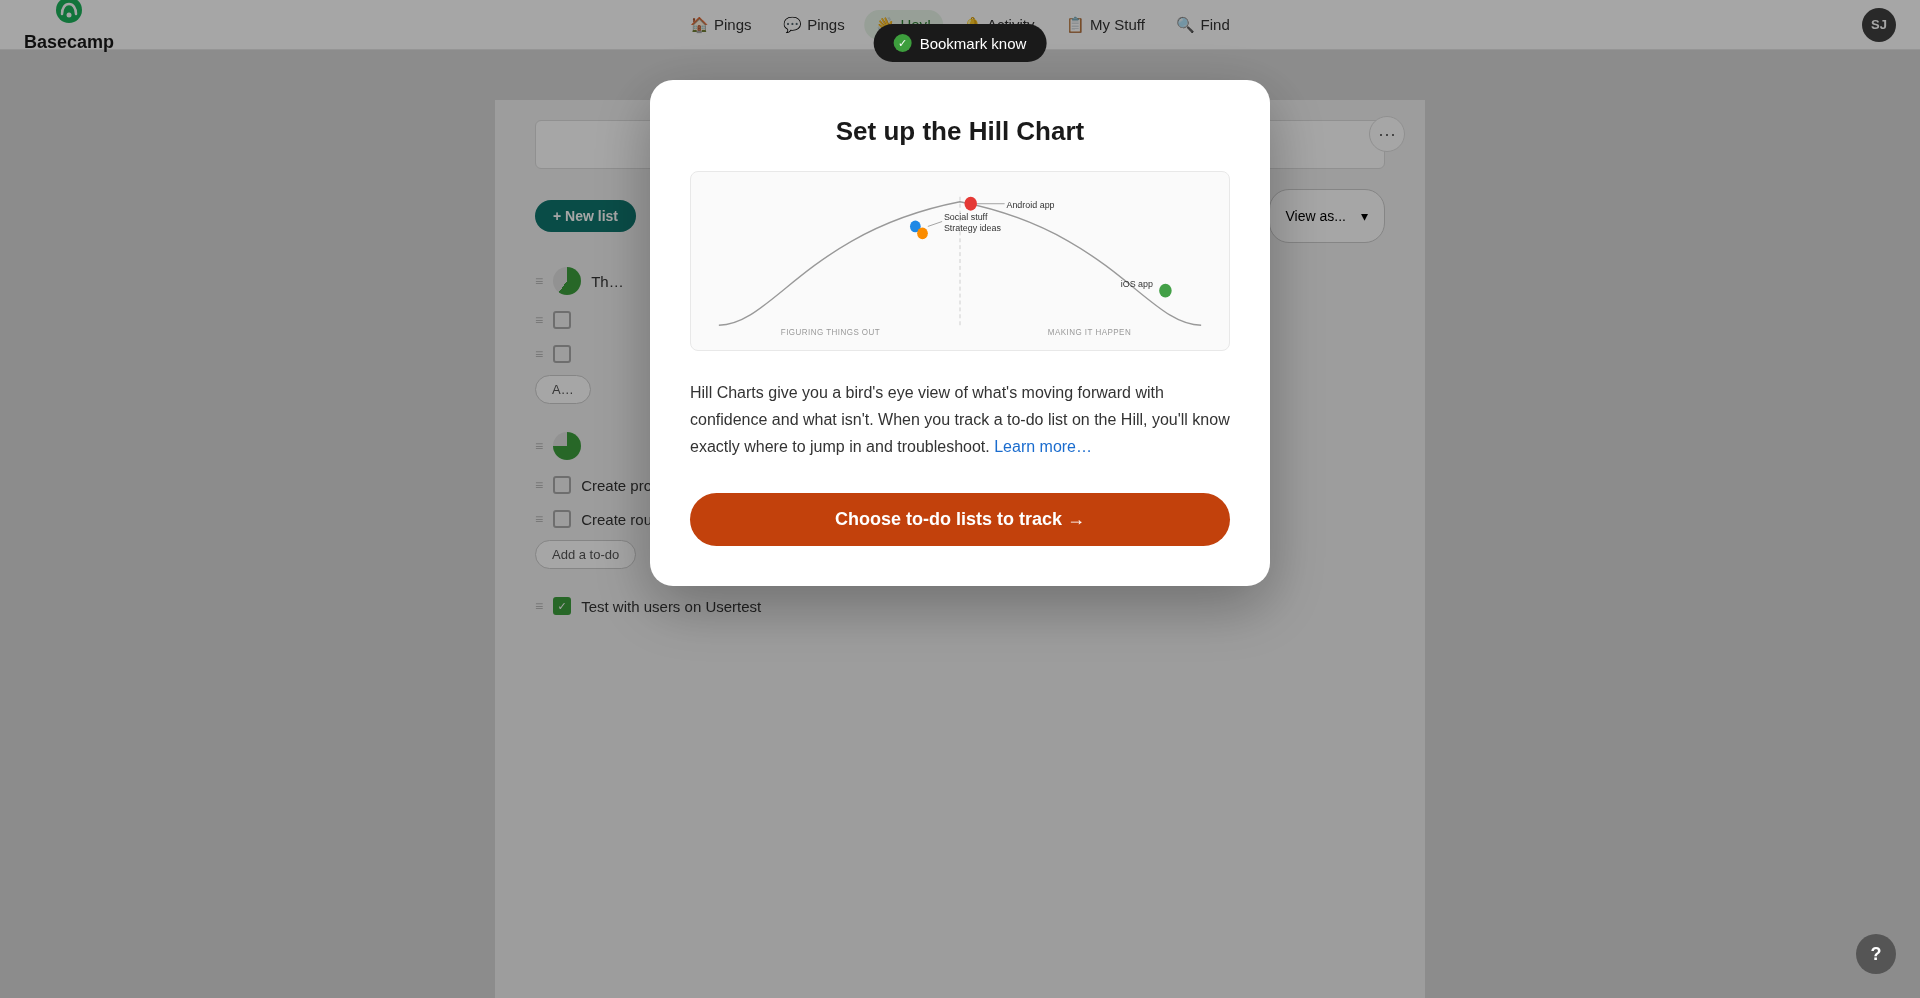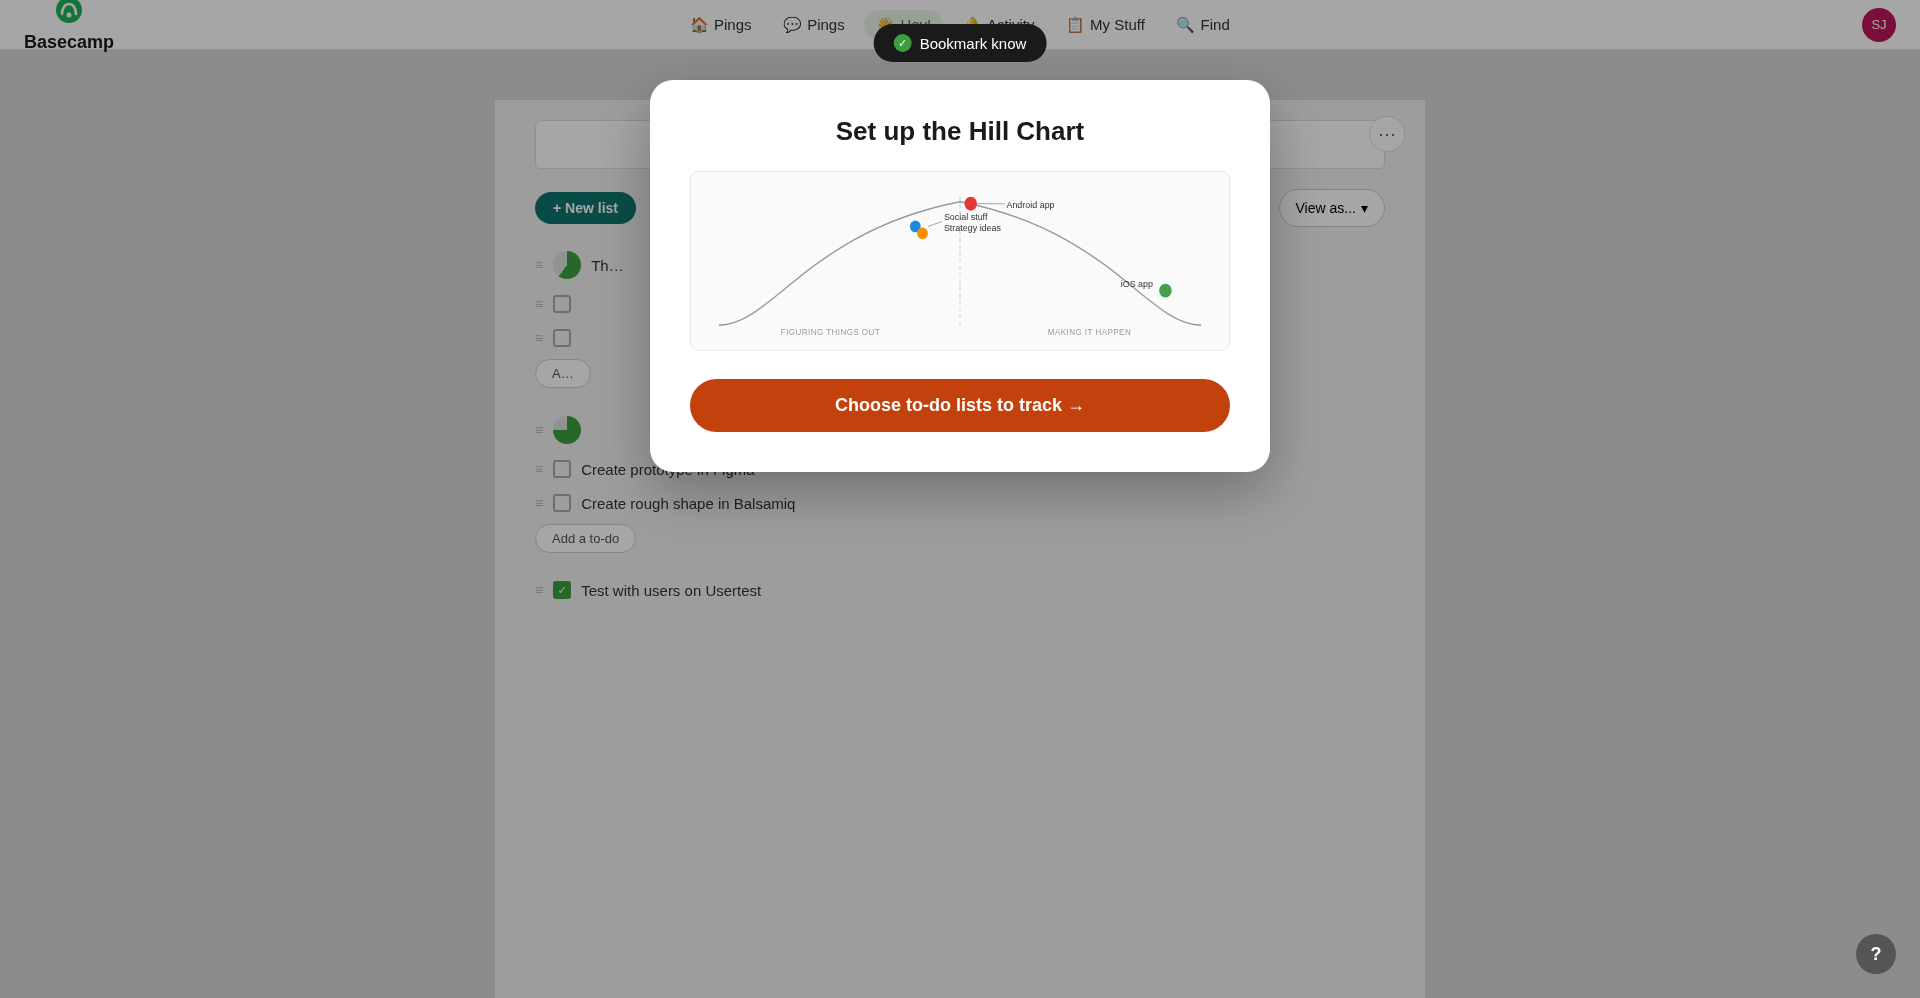--- a/index.html
+++ b/index.html
@@ -65,27 +65,27 @@
     .nav-item.hey { background: #e8f4e8; color: #2e7d32; }
     .nav-right {
       display: flex;
       align-items: center;
       gap: 16px;
     }
     .avatar {
       width: 34px;
       height: 34px;
       border-radius: 50%;
-      background: #be185d;
+      background: #404040;
       display: flex;
       align-items: center;
       justify-content: center;
       color: white;
       font-size: 13px;
-      font-weight: 400;
+      font-weight: 700;
       cursor: pointer;
     }
 
     
     .page-bg {
       position: absolute;
       top: 50px;
       left: 0;
       right: 0;
       bottom: 0;
@@ -148,26 +148,26 @@
       font-weight: 600;
       cursor: pointer;
       display: flex;
       align-items: center;
       gap: 5px;
     }
     .view-as-btn {
       background: #fff;
       border: 1px solid #ccc;
       border-radius: 20px;
-      padding: 10px 16px;
+      padding: 18px 16px;
       font-size: 14px;
       cursor: pointer;
       display: flex;
       align-items: center;
-      gap: 5px;
+      gap: 15px;
     }
 
     
     .todo-section {
       margin-bottom: 20px;
     }
     .todo-item {
       display: flex;
       align-items: center;
       gap: 10px;
@@ -500,19 +500,25 @@
           <circle cx="248" cy="52" r="6" fill="#fb8c00"></circle>
           <line x1="254" y1="45" x2="270" y2="40" stroke="#888" stroke-width="0.8"></line>
           <text x="272" y="38" font-size="10" fill="#333" font-family="sans-serif">Social stuff</text>
           <text x="272" y="50" font-size="10" fill="#333" font-family="sans-serif">Strategy ideas</text>
 
           <circle cx="520" cy="110" r="7" fill="#43a047"></circle>
           <text x="470" y="106" font-size="10" fill="#333" font-family="sans-serif">iOS app</text>
         </svg>
       </div>
 
+      <p class="modal-description">
+        <span>Hill Charts give you a bird's eye view of what's moving forward with confidence and what isn't. When you track a to-do list on the Hill, you'll know exactly where to jump in and troubleshoot.</span>
+        <a class="learn-more-link" href="#">
+          <span>Learn more…</span>
+        </a>
+      </p>
 
       <button class="cta-btn">Choose to-do lists to track →</button>
     </div>
   </div>
 </div>
 
 <div class="help-btn">?</div>
 
 </body></html>

